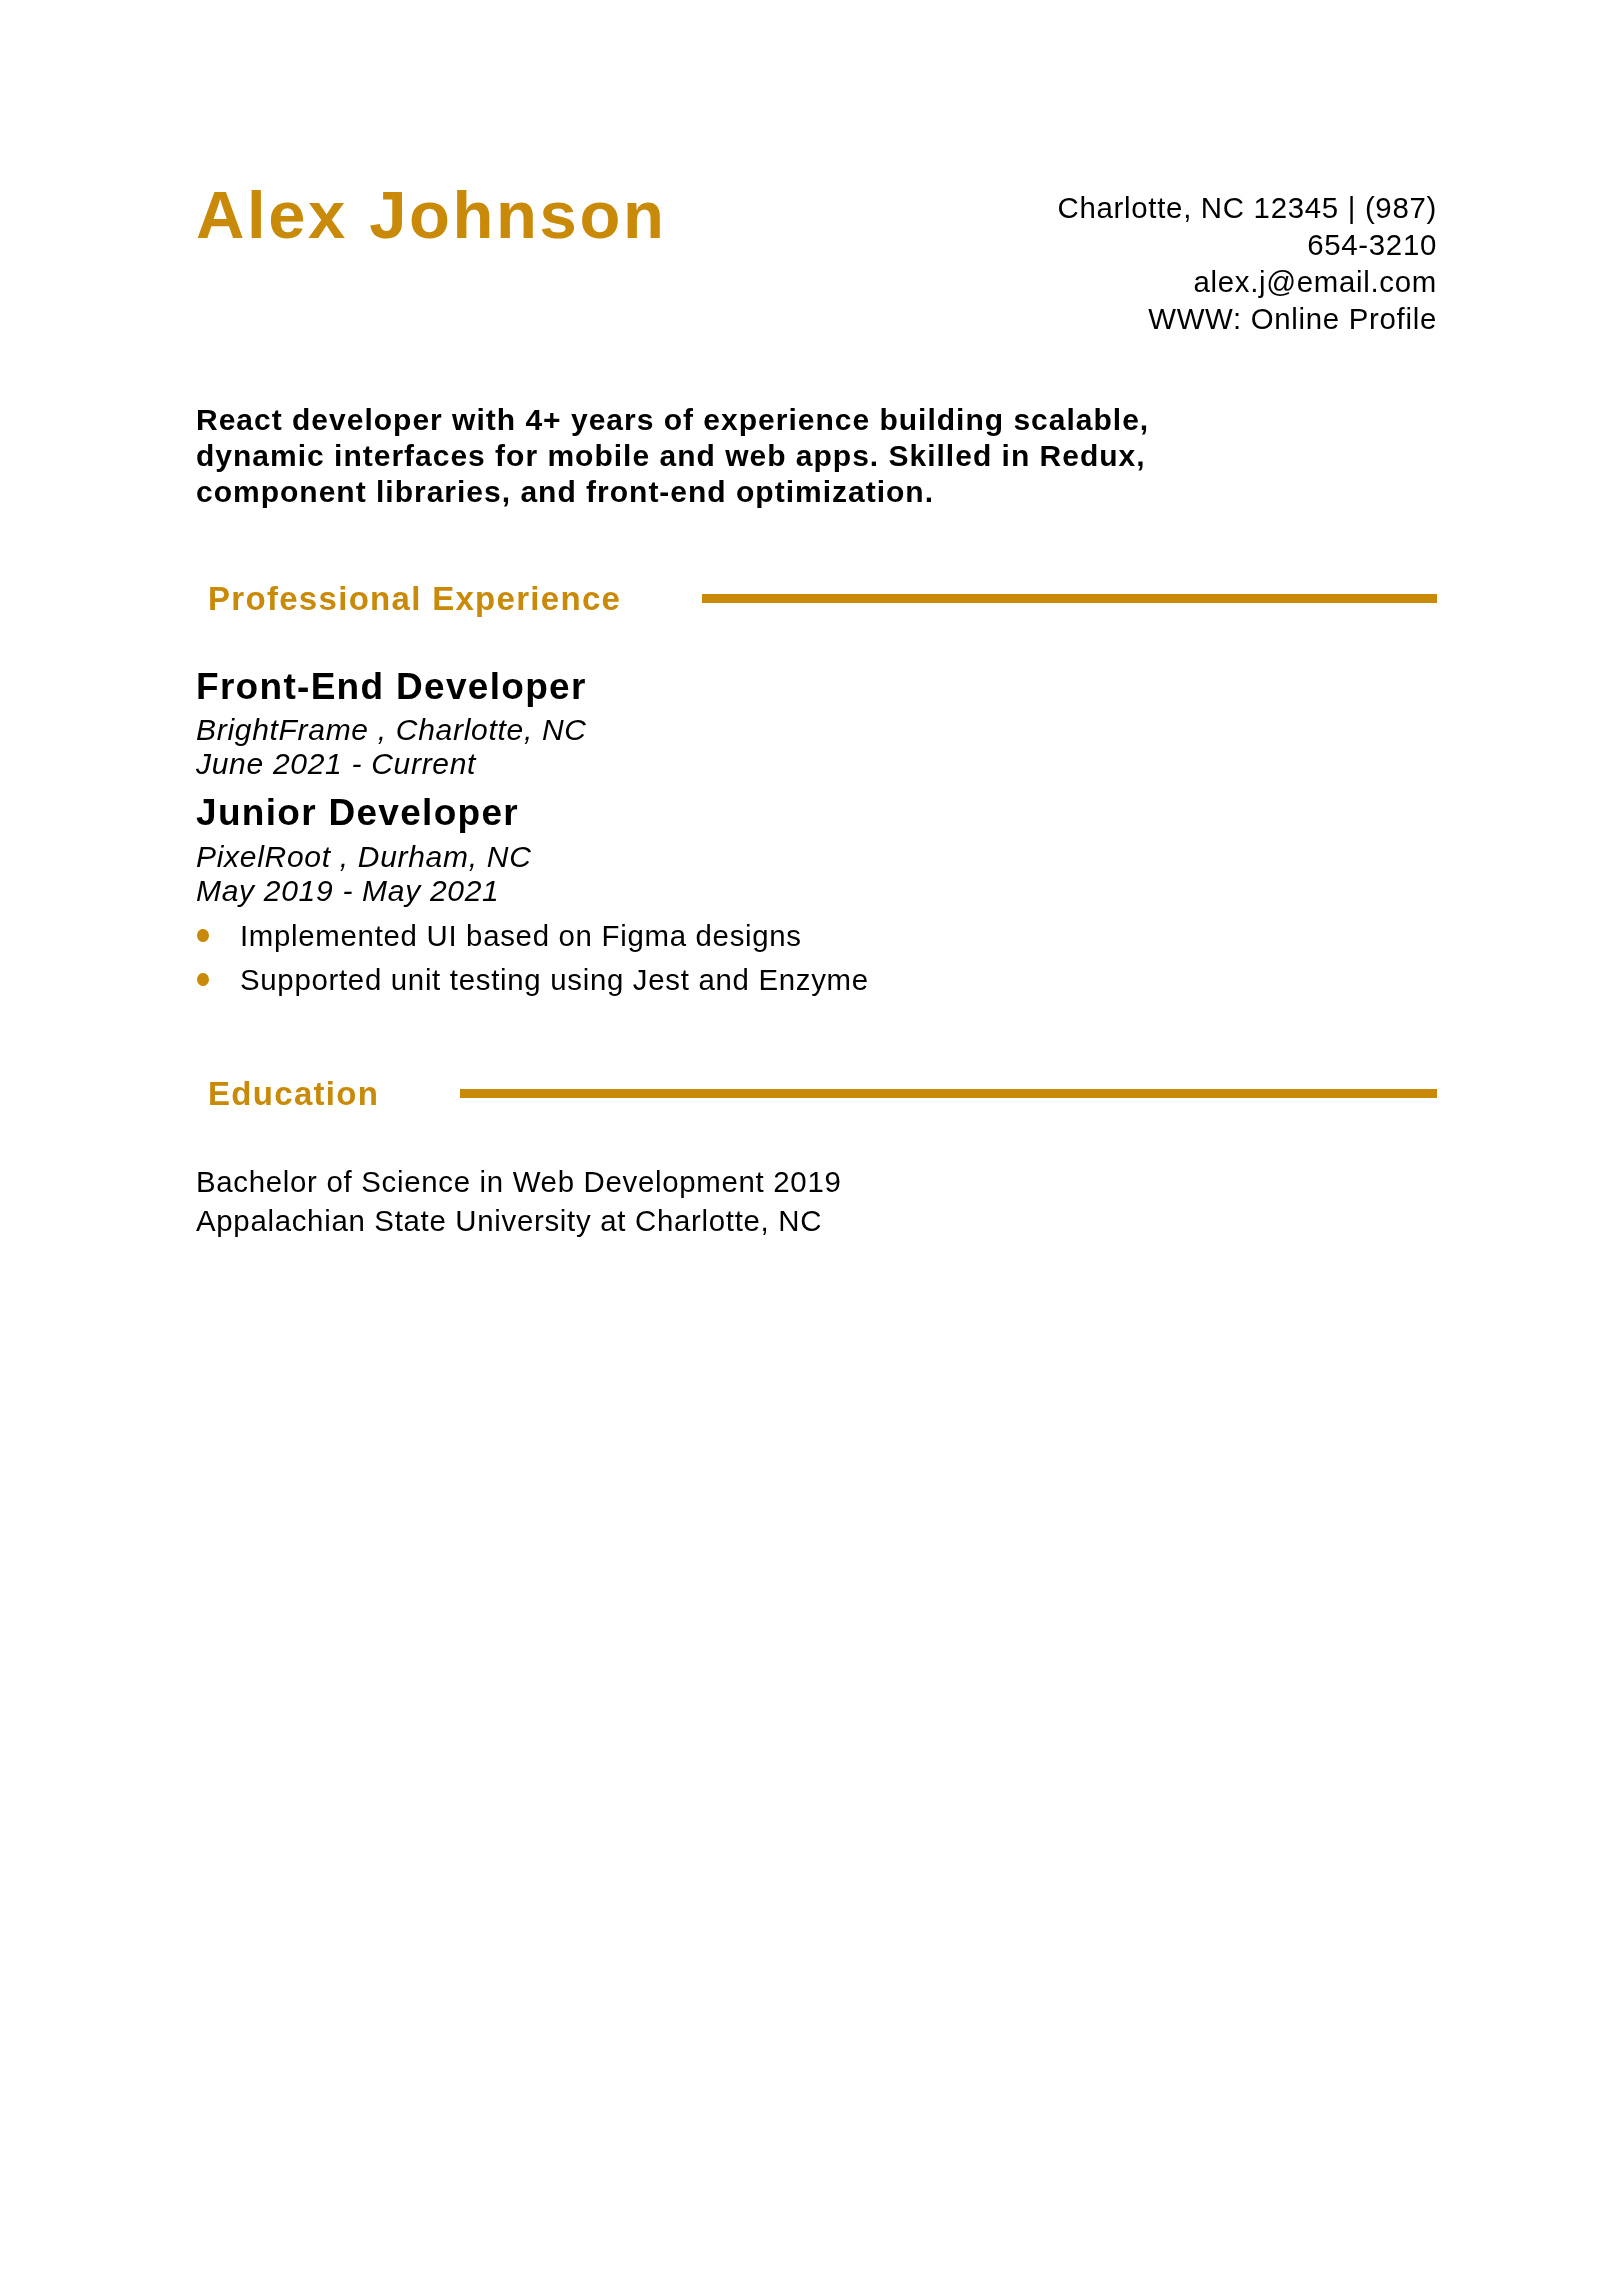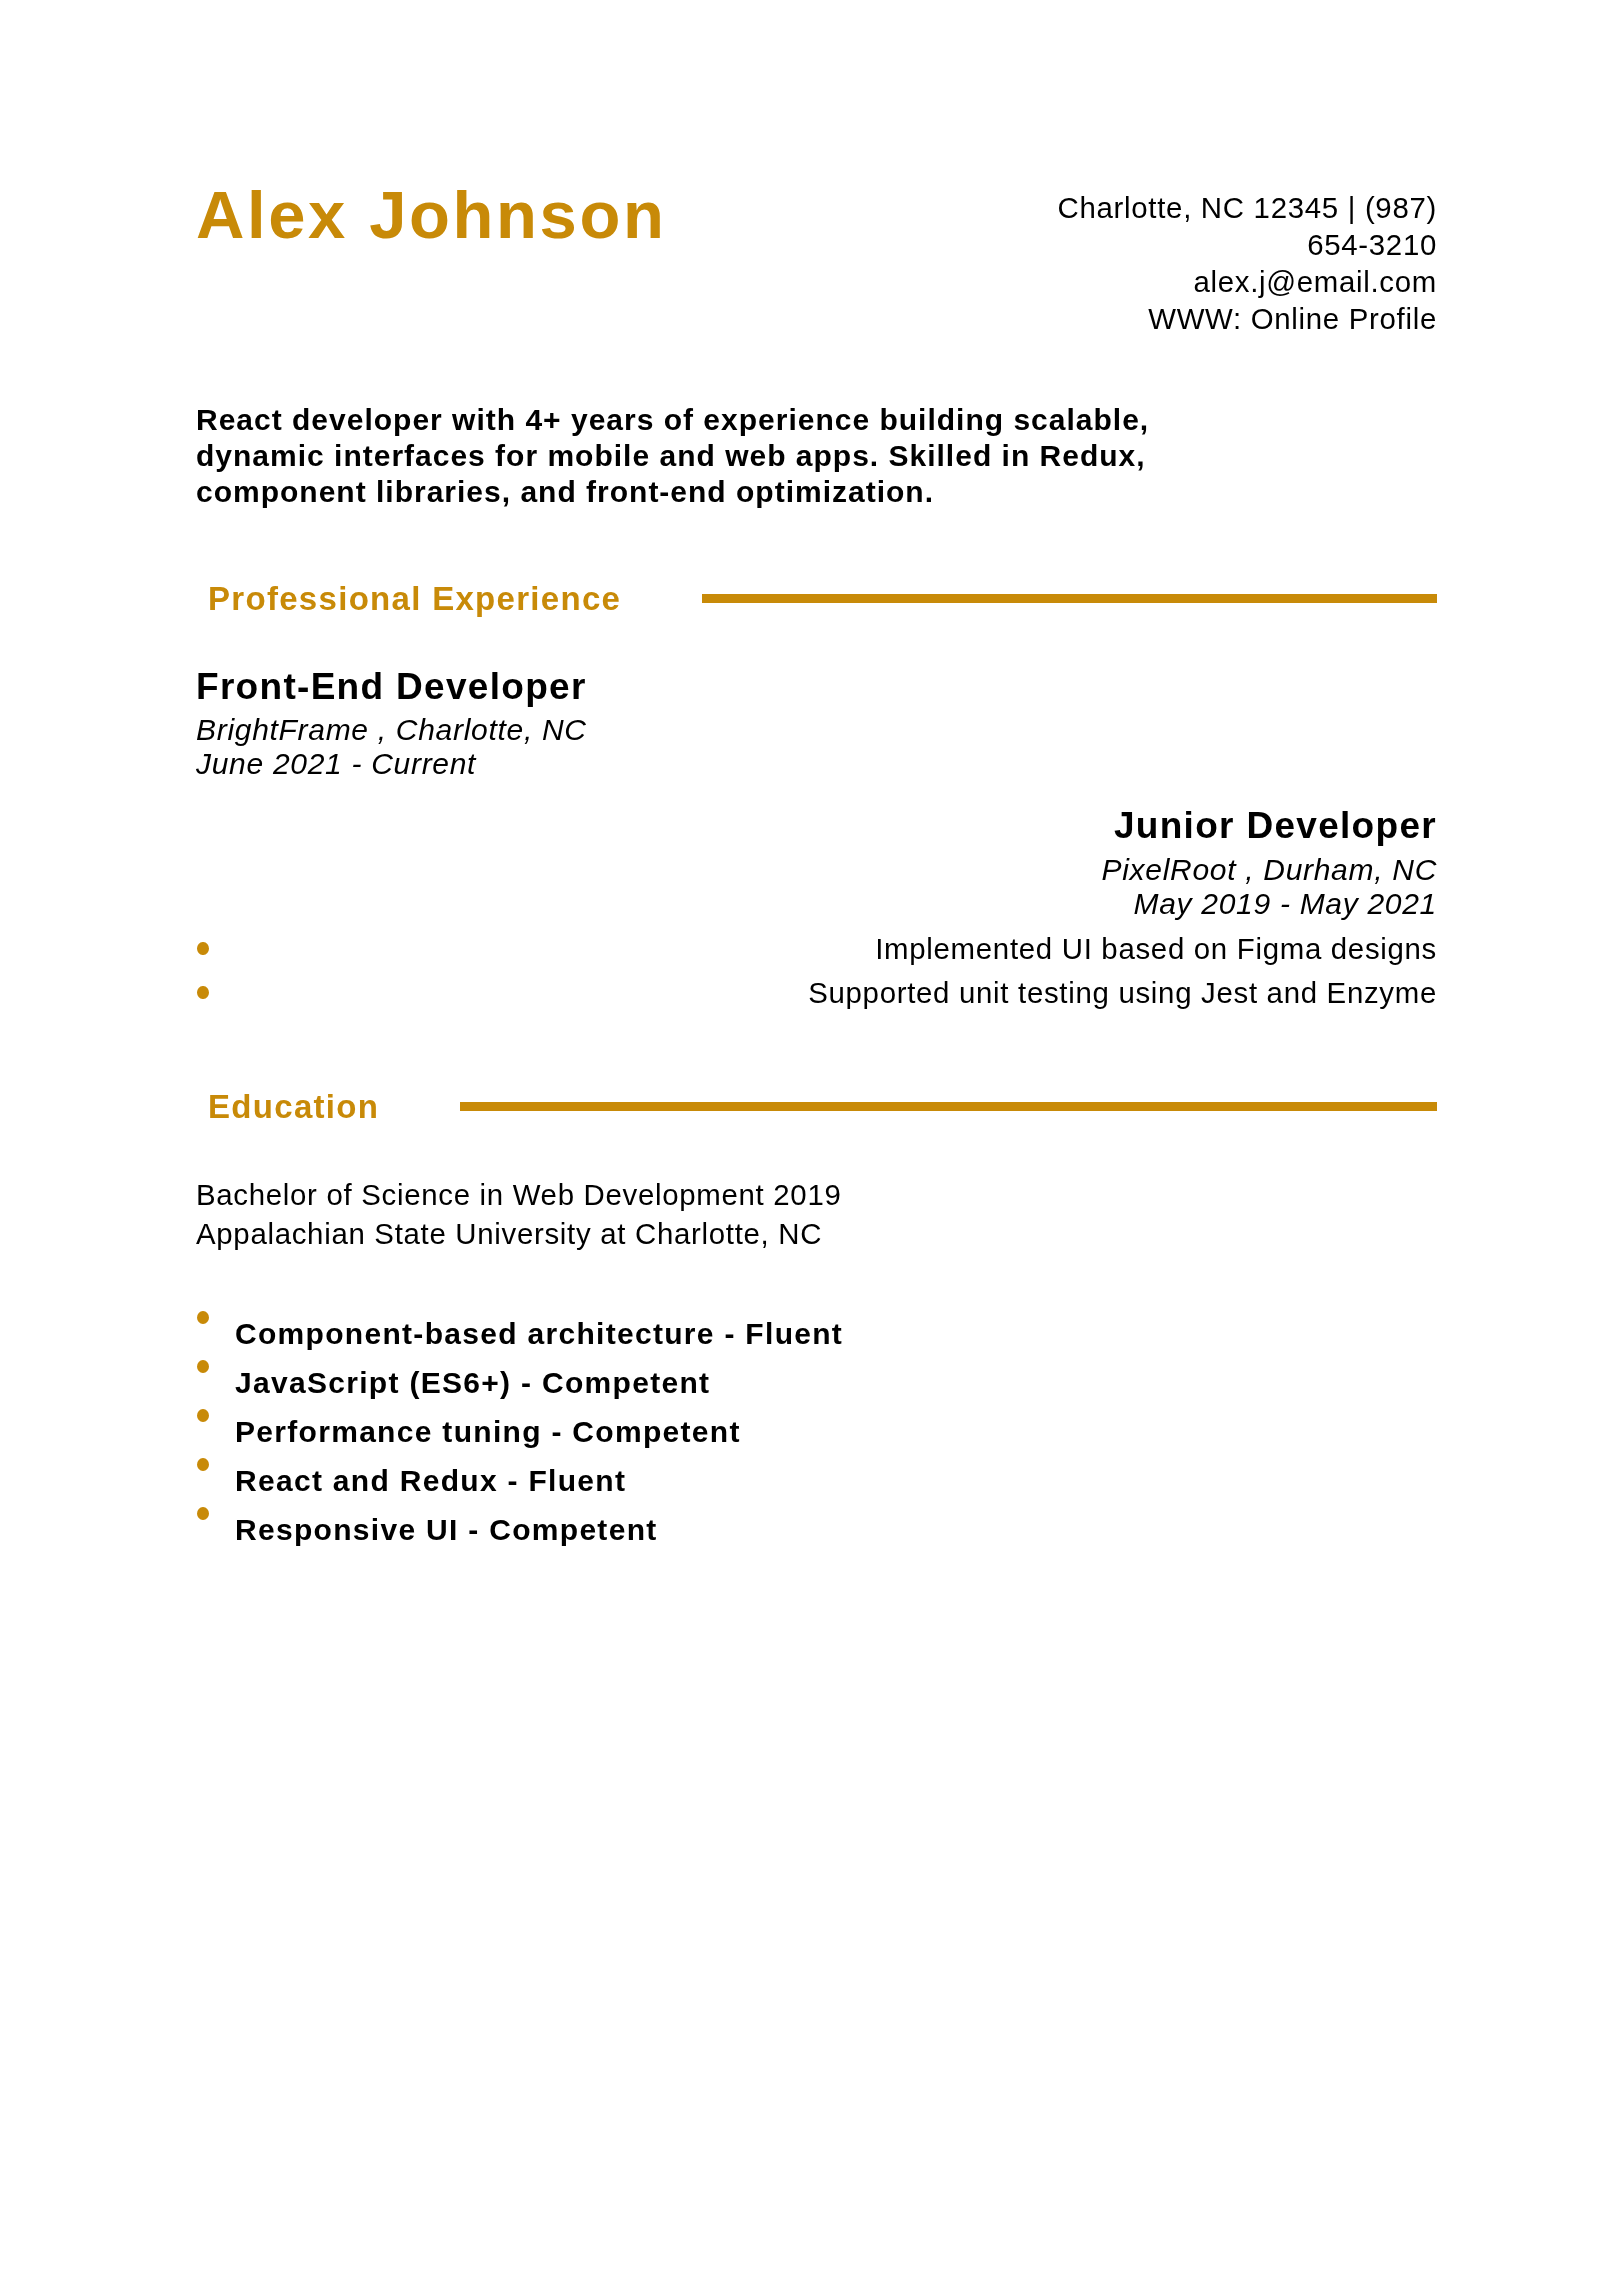--- a/index.html
+++ b/index.html
@@ -28,21 +28,21 @@
   .section-head h2 {
     margin: 12px; font-size: 33px; line-height: 47px; font-weight: bold;
     color: var(--accent); letter-spacing: 1.3px; white-space: nowrap;
   }
   .section-head .rule { flex: 1; height: 9.2px; background: var(--accent); margin-left: 69px; }
 
   .sec-exp { margin-top: 53px; }
 
   .job-title { margin: 0; font-size: 37px; line-height: 33px; font-weight: bold; letter-spacing: 1.3px; }
   .job1 { margin-top: 36px; }
-  .job2 { margin-top: 28px; text-align: right; }
+  .job2 { margin-top: 15px; }
   .job-meta {
     display: flex; justify-content: space-between; margin-top: 10.5px;
     font-size: 30px; line-height: 34px; font-style: italic; letter-spacing: 0.7px; flex-direction: column;
   }
   ul.bullets { list-style: none; margin: 5.9px 0 0 0; padding: 0; }
   ul.bullets li { position: relative; padding-left: 44px; font-size: 29.4px; line-height: 44px; letter-spacing: 0.7px; }
   ul.bullets li::before {
     content: ""; position: absolute; left: 1.3px; top: 15px;
     width: 11.8px; height: 13.7px; border-radius: 50%; background: var(--accent);
   }
@@ -114,23 +114,16 @@
       <h2>Education</h2>
       <div class="rule"></div>
     </div>
     <div class="edu-lines">
       <div>Bachelor of Science in Web Development 2019</div>
       <div>Appalachian State University at Charlotte, NC</div>
     </div>
   </section>
 
   <section class="sec-skills">
-    <ul class="skills">
-      <li>Component-based architecture - Fluent</li>
-      <li>JavaScript (ES6+) - Competent</li>
-      <li>Performance tuning - Competent</li>
-      <li>React and Redux - Fluent</li>
-      <li>Responsive UI - Competent</li>
-    </ul>
   </section>
 
 </div>
 
 
 </body></html>

